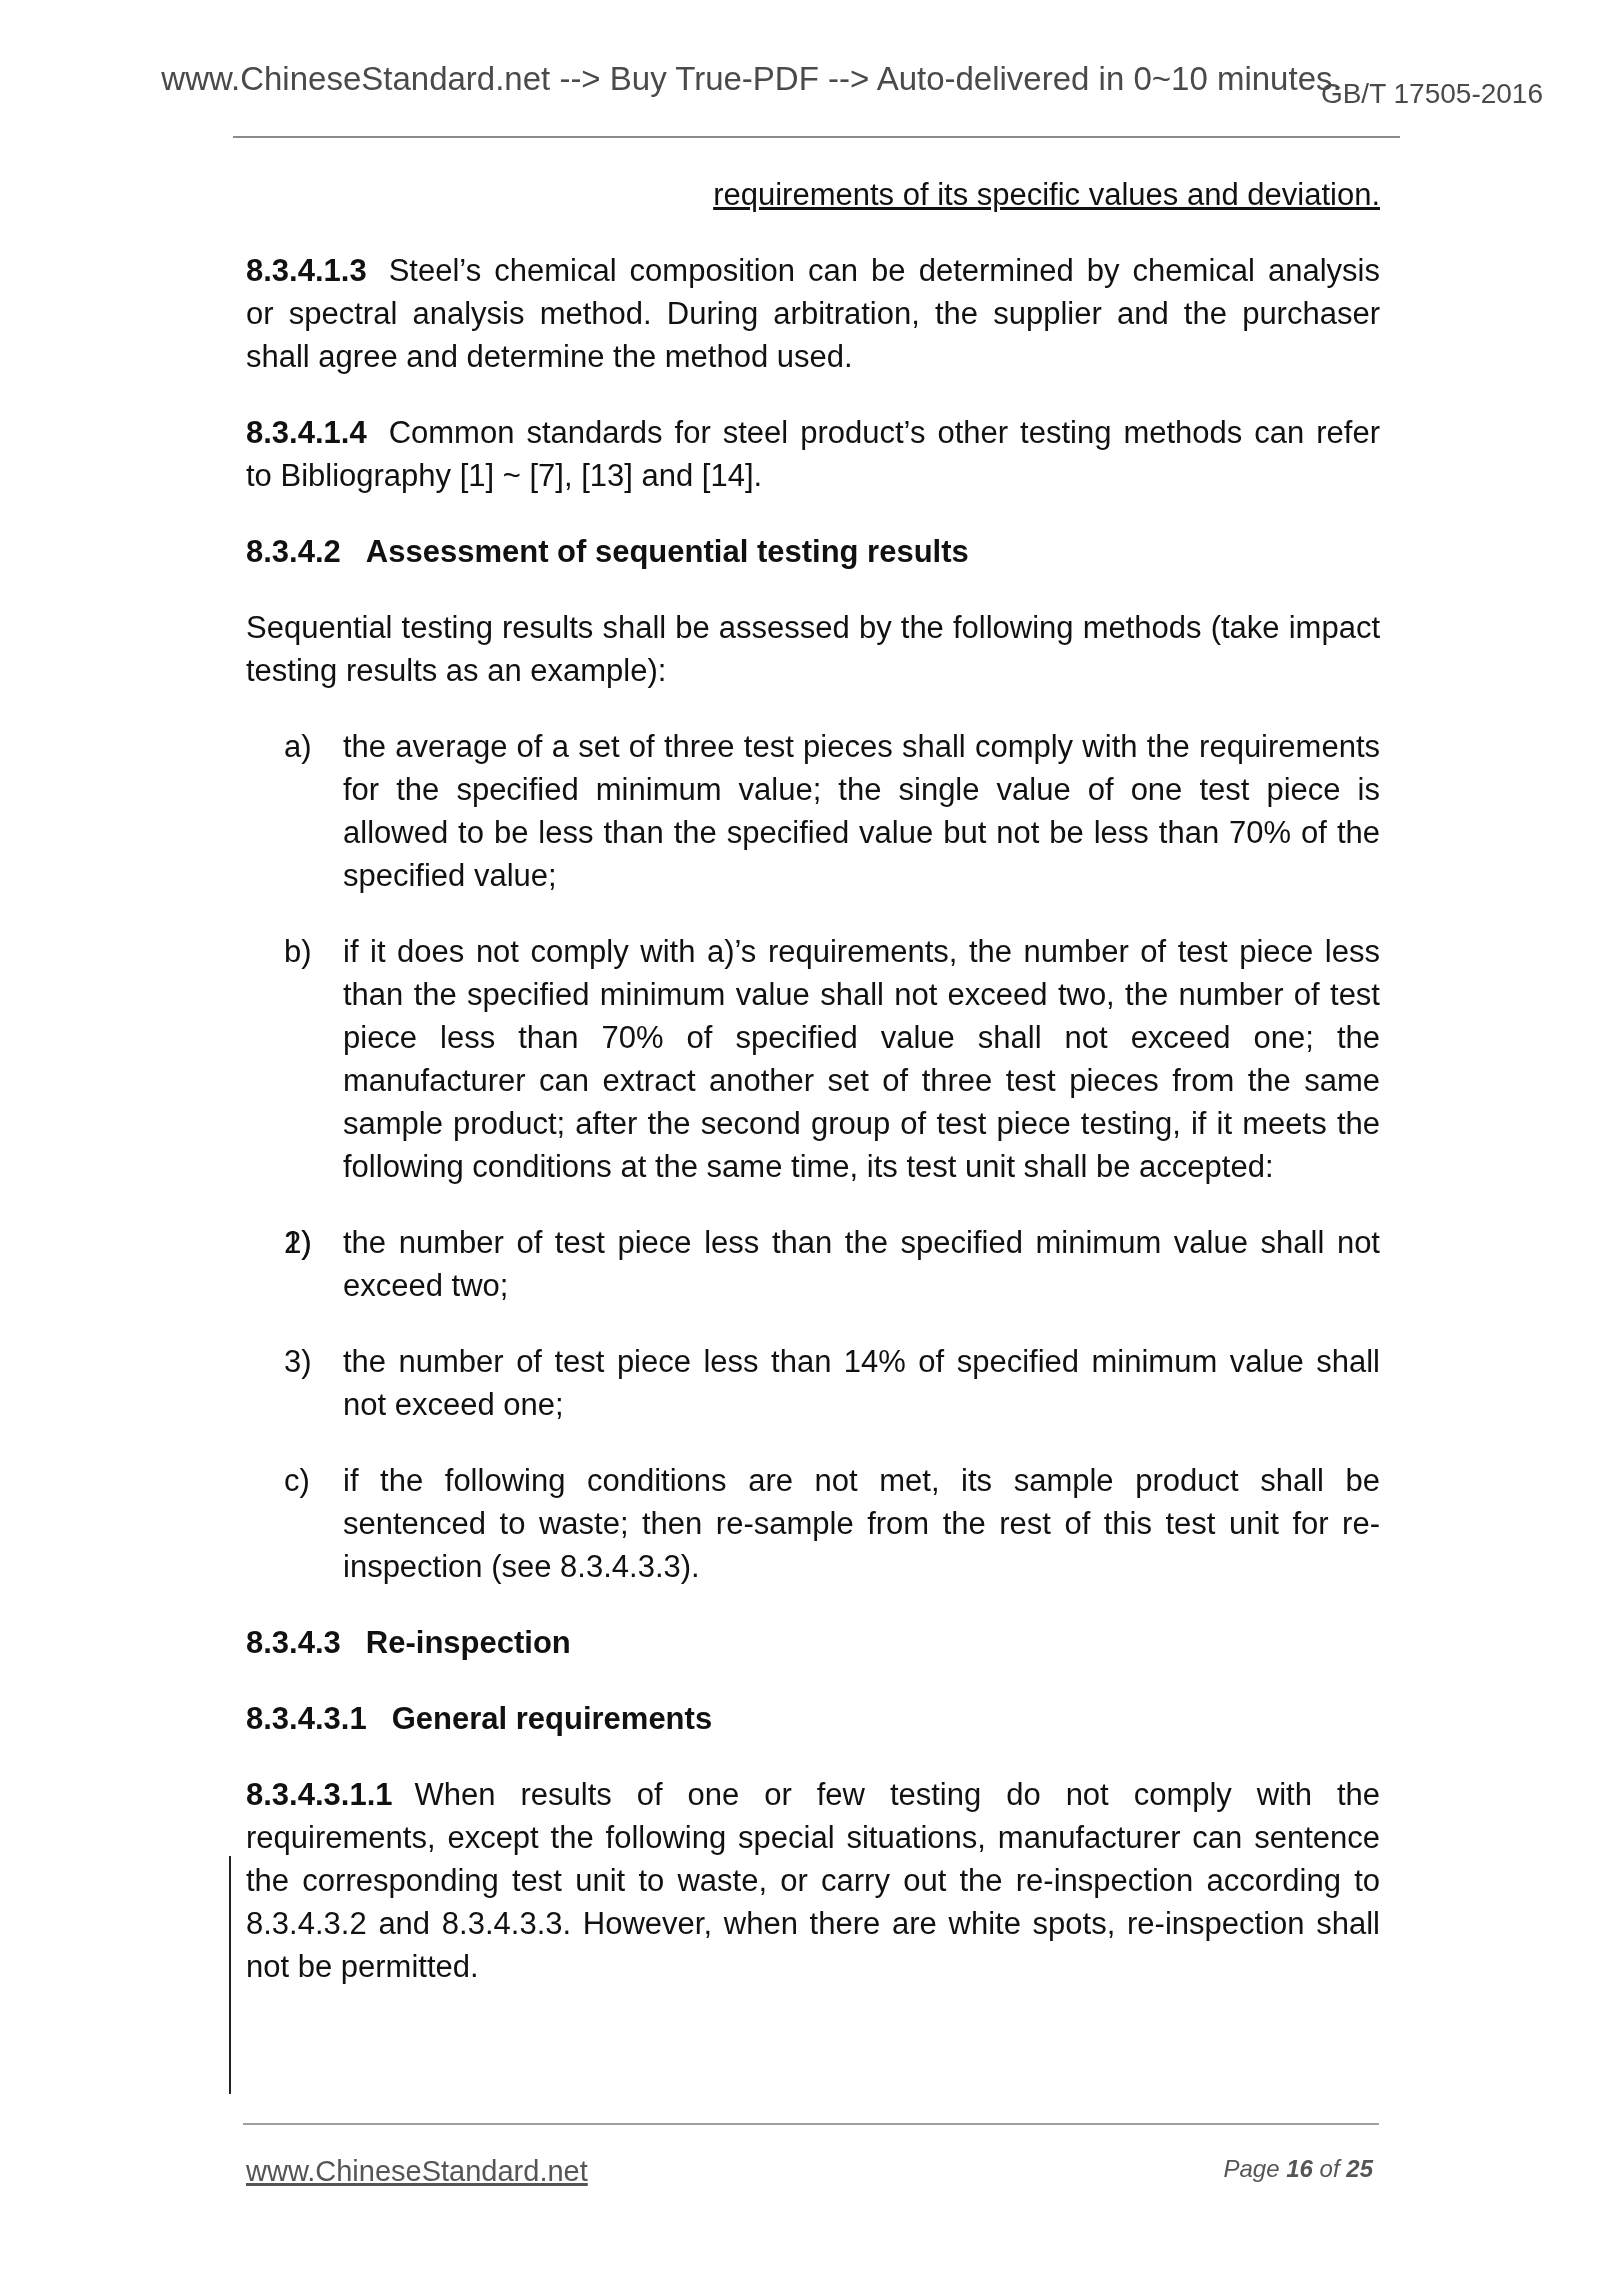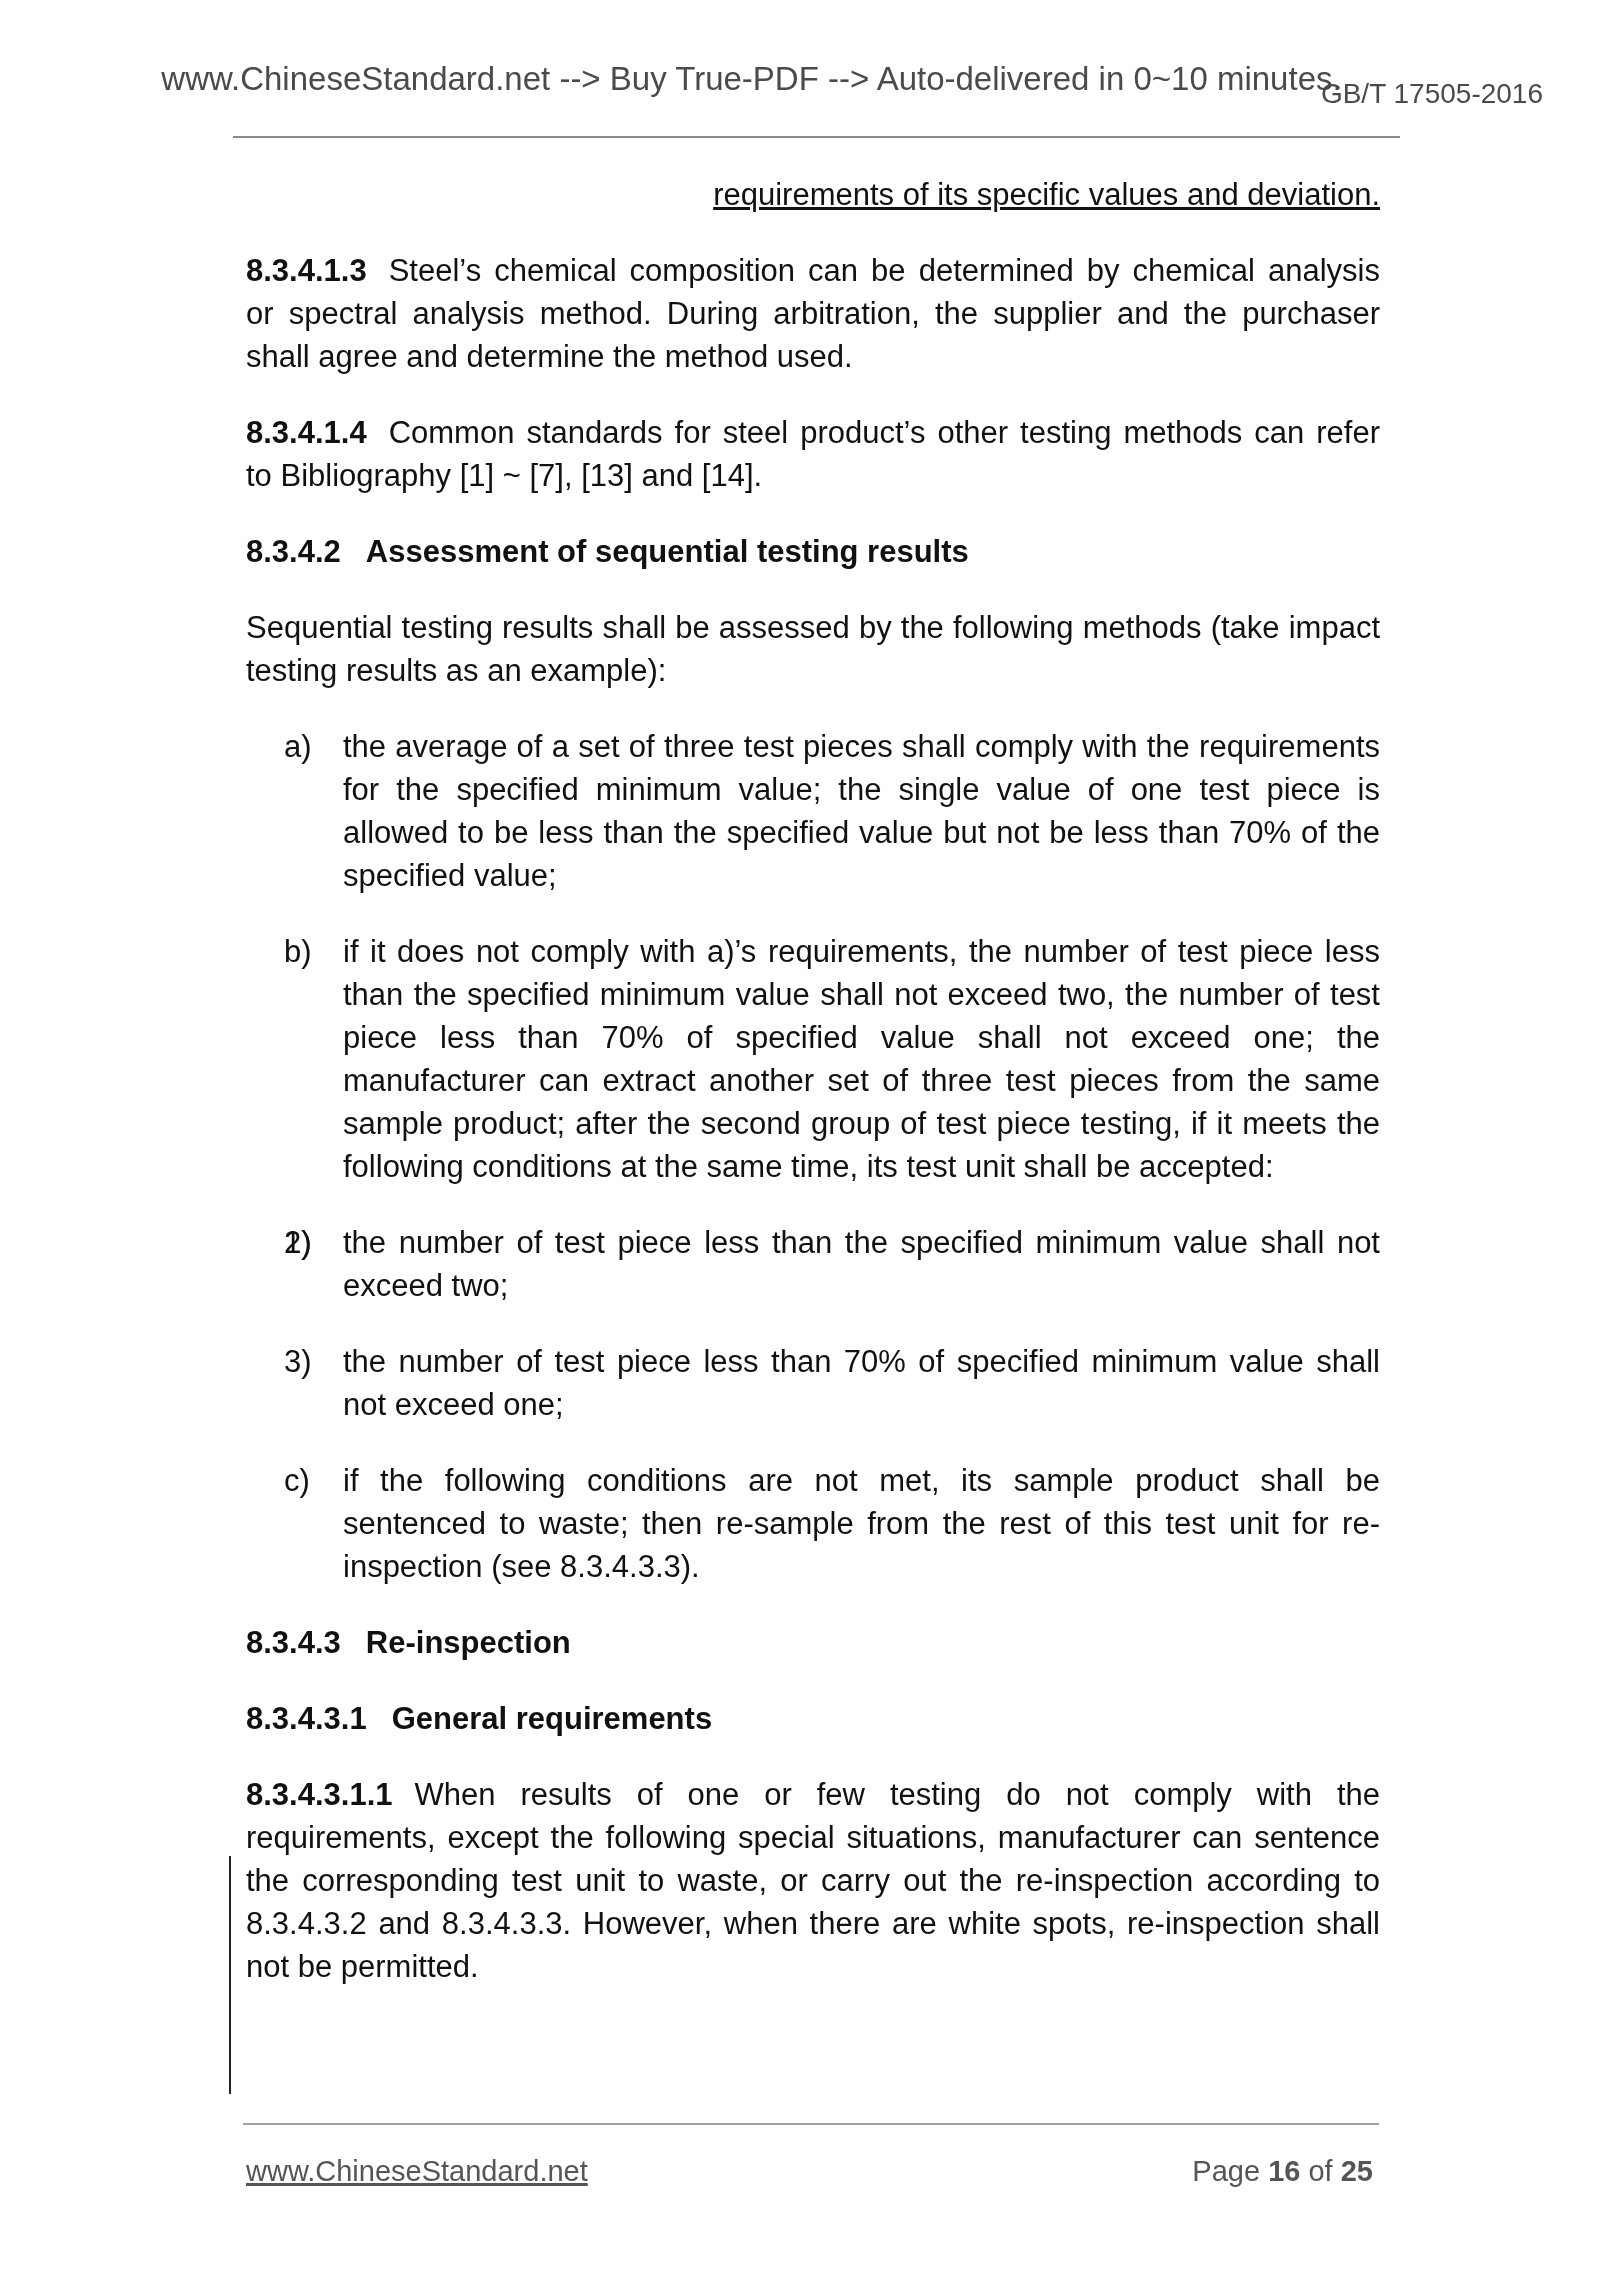--- a/index.html
+++ b/index.html
@@ -109,22 +109,23 @@
       left: 246px;
       font-size: 29px;
       color: #555555;
       text-decoration: underline;
       text-decoration-thickness: 2.5px;
     }
     .footer-page {
       position: absolute;
       top: 2155px;
       right: 250px;
-      font-size: 29px;
+      font-size: 24px;
       color: #555555;
+      font-style: italic;
     }
     .footer-page b {
       font-weight: bold;
     }
   </style>
 </head>
 <body>
 
 <div class="header-overlay">www.ChineseStandard.net --&gt; Buy True-PDF --&gt; Auto-delivered in 0~10 minutes.</div>
 <div class="header-std"><span>GB/T 17505-2016</span></div>
@@ -162,21 +163,21 @@
     <span class="marker">1)</span>
   </div>
 
   <div class="list-item">
     <span class="marker">2)</span>
     <span>the number of test piece less than the specified minimum value shall not exceed two;</span>
   </div>
 
   <div class="list-item">
     <span class="marker">3)</span>
-    <span>the number of test piece less than 70% of specified minimum value shall not exceed one;</span>
+    <span>the number of test piece less than 14% of specified minimum value shall not exceed one;</span>
   </div>
 
   <div class="list-item">
     <span class="marker">c)</span>
     <span>if the following conditions are not met, its sample product shall be sentenced to waste; then re-sample from the rest of this test unit for re-inspection (see 8.3.4.3.3).</span>
   </div>
 
   <div class="heading">
     <span class="num">8.3.4.3</span><span>Re-inspection</span>
   </div>

